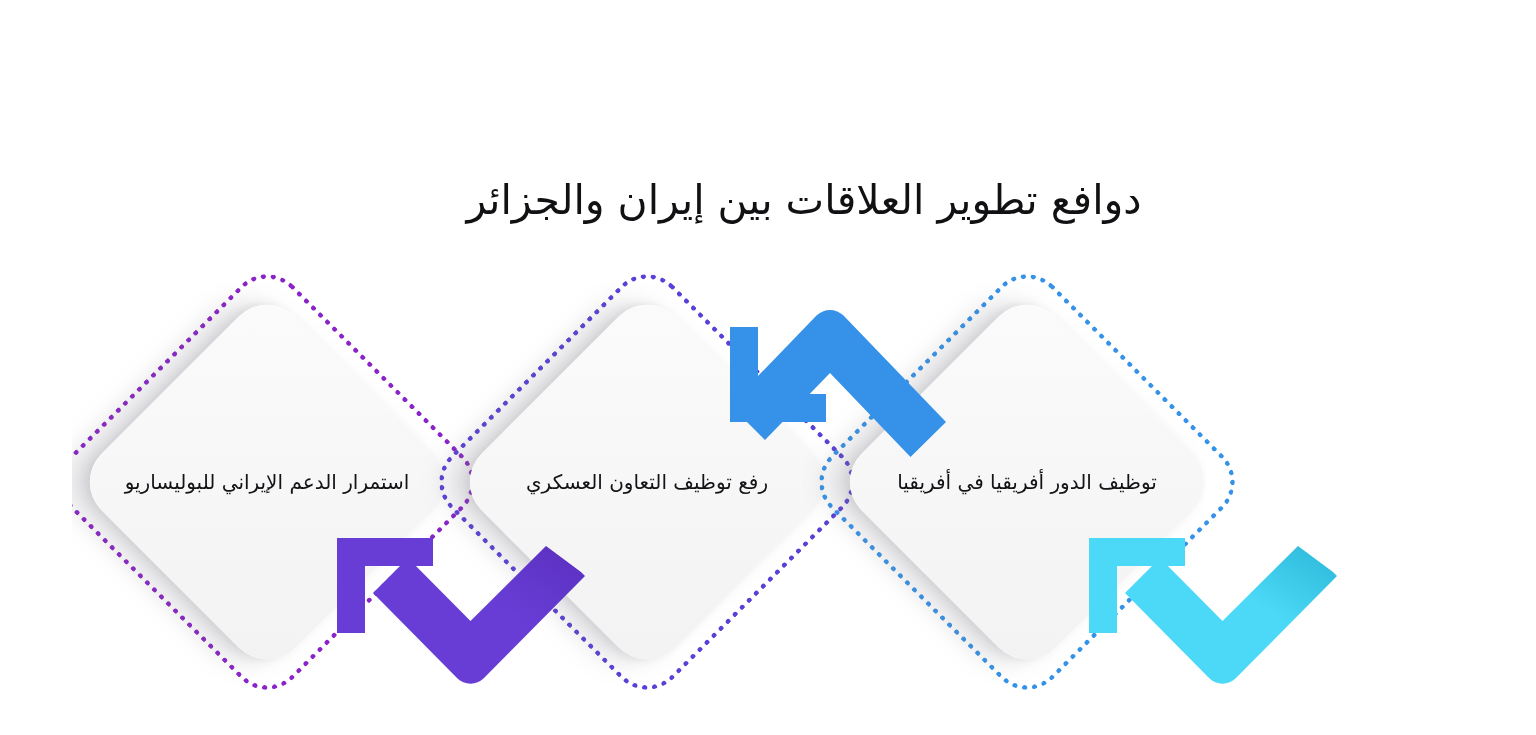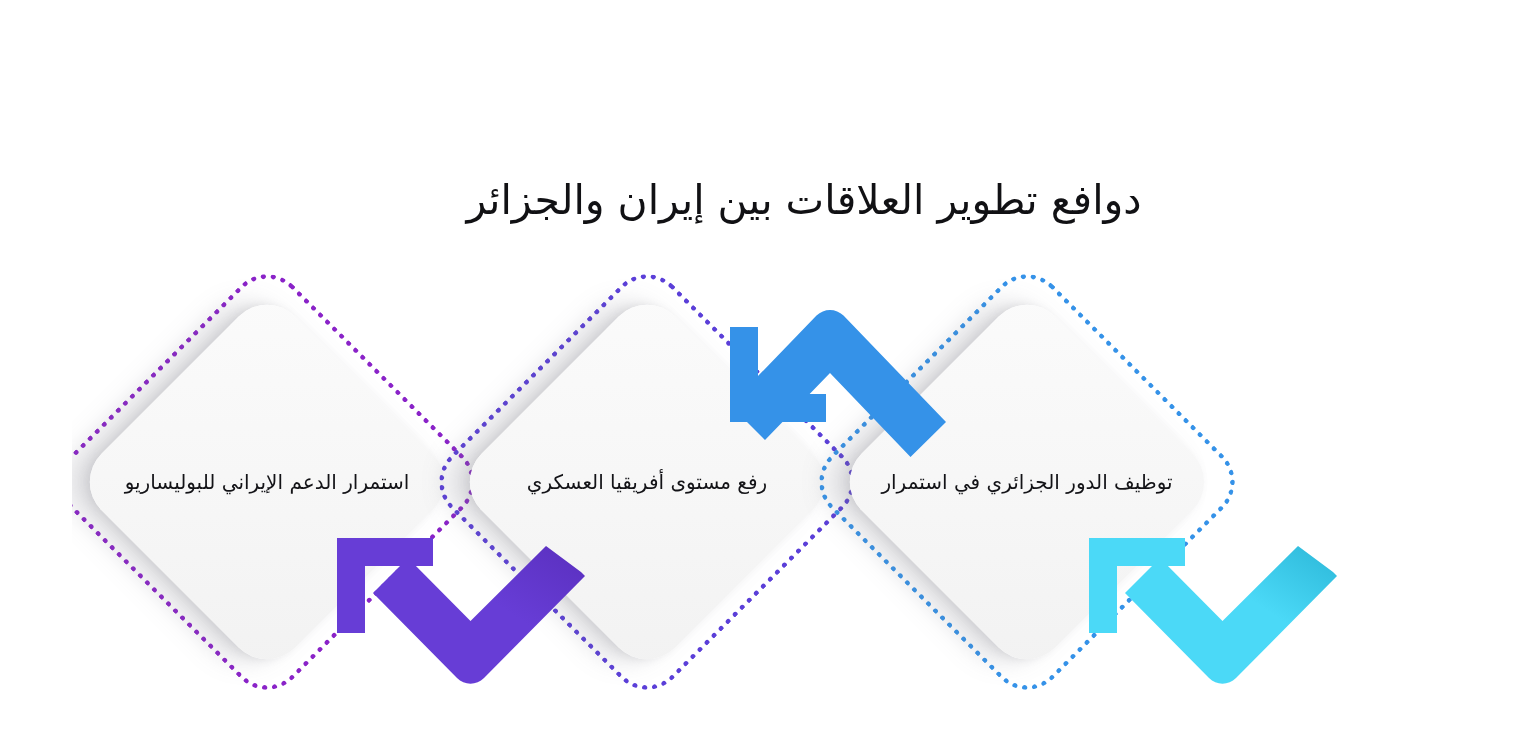--- a/index.html
+++ b/index.html
@@ -94,27 +94,27 @@
 
   <div class="card" id="card-1">
     <div class="dots" style="border-color:#8A23C8;"></div>
     <div class="face"></div>
     <div class="label">استمرار الدعم الإيراني للبوليساريو</div>
   </div>
 
   <div class="card" id="card-2">
     <div class="dots" style="border-color:#5B3FD8;"></div>
     <div class="face"></div>
-    <div class="label">رفع مستوى أفريقيا العسكري</div>
+    <div class="label">رفع توظيف التعاون العسكري</div>
   </div>
 
   <div class="card" id="card-3">
     <div class="dots" style="border-color:#3592E8;"></div>
     <div class="face"></div>
-    <div class="label">توظيف الدور الجزائري في استمرار</div>
+    <div class="label">توظيف الدور أفريقيا في أفريقيا</div>
   </div>
 
 
   <div class="arrow" id="arrow-top-blue">
     <svg width="260" height="170" viewBox="0 0 260 170" xmlns="http://www.w3.org/2000/svg">
       <defs>
         <linearGradient id="gblue" x1="0" y1="0" x2="1" y2="1">
           <stop offset="0%" stop-color="#3592E8"></stop>
           <stop offset="100%" stop-color="#2F8BE3"></stop>
         </linearGradient>

